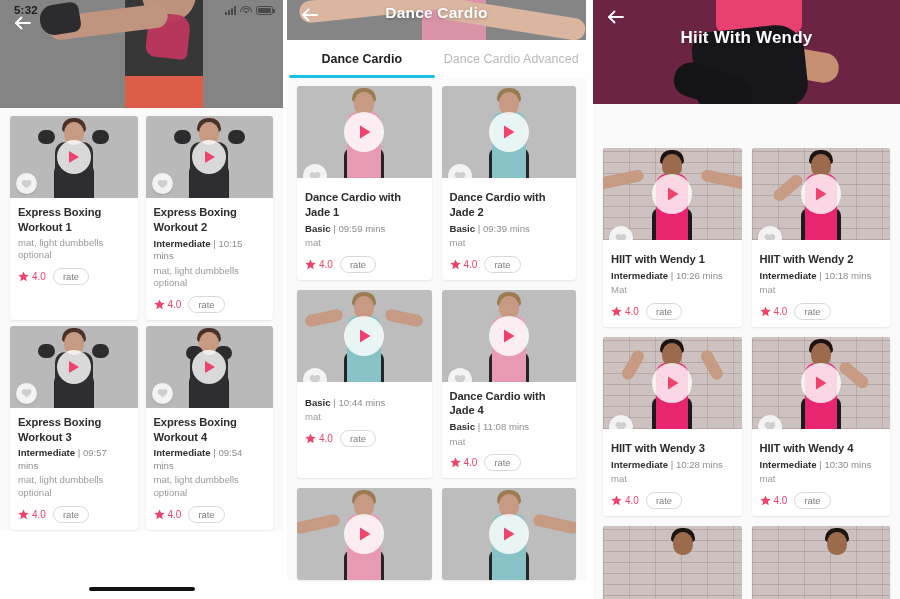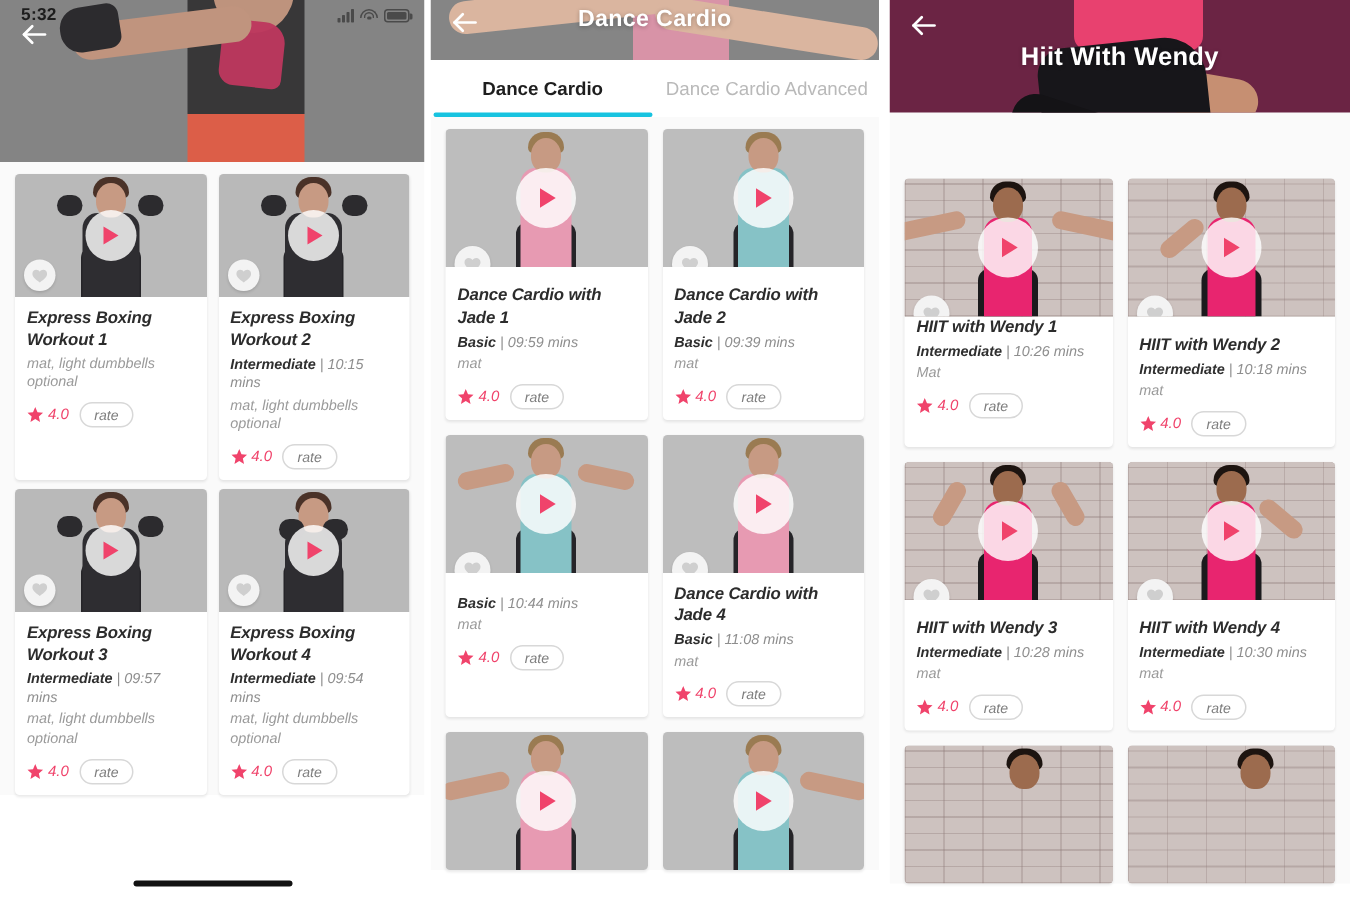--- a/index.html
+++ b/index.html
@@ -45,21 +45,21 @@
   .batt { position: relative; width: 17px; height: 9px; border: 1.2px solid #4a4a4a;
     border-radius: 2.5px; padding: 1px; }
   .batt::after { content: ""; position: absolute; right: -3px; top: 2.5px;
     width: 1.6px; height: 3.5px; background: #4a4a4a; border-radius: 0 1px 1px 0; }
   .batt i { display: block; width: 100%; height: 100%; background: #4a4a4a; border-radius: 1px; }
 
   
   .hero { position: relative; width: 100%; overflow: hidden; }
   .hero-1 { height: 108px; background: #8c8c8c; }
   .hero-2 { height: 40px; background: #8d8d8d; }
-  .hero-3 { height: 75px; background: #6b2444; }
+  .hero-3 { height: 104px; background: #6b2444; }
 
   .hero-photo { position: absolute; inset: 0; overflow: hidden; }
 
   
   .boxer-body { position: absolute; left: 44%; top: -34px; width: 78px; height: 190px;
     background: linear-gradient(#3b3a3c 0 58%, #e8644c 58% 100%); border-radius: 26px 26px 14px 14px; }
   .boxer-skin { position: absolute; left: 50%; top: -34px; width: 54px; height: 56px;
     background: #c99b84; border-radius: 50%; }
   .boxer-arm { position: absolute; left: 17%; top: 10px; width: 120px; height: 24px;
     background: #cb9c85; border-radius: 12px; transform: rotate(-7deg); }
@@ -102,21 +102,21 @@
   
   .tabs { display: flex; width: 100%; background: #fff; height: 38px; align-items: stretch; }
   .tab { flex: 1; display: flex; align-items: center; justify-content: center;
     font-size: 12.5px; color: #b9b9b9; position: relative; cursor: pointer; }
   .tab.active { color: #1e1e1e; font-weight: bold; }
   .tab.active::after { content: ""; position: absolute; left: 2px; right: 2px; bottom: 0;
     height: 3px; background: #17c3e0; border-radius: 2px; }
 
   
   .content { background: #fafafa; width: 100%; }
-  .grid { display: grid; grid-template-columns: 1fr 1fr; font-style: italic; }
+  .grid { display: grid; grid-template-columns: 1fr 1fr; }
   .grid-1 { gap: 6px 8px; padding: 8px 10px 0 10px; }
   .grid-2 { gap: 10px 10px; padding: 8px 10px 0 10px; }
   .grid-3 { gap: 10px 10px; padding: 8px 10px 0 10px; }
 
   .card { background: #ffffff; border-radius: 3px; overflow: hidden;
     box-shadow: 0 1px 2px rgba(0,0,0,.09); position: relative; }
 
   .thumb { position: relative; width: 100%; overflow: hidden; }
   .thumb-1 { height: 82px; background: #b9b9b9; }
   .thumb-2 { height: 92px; background: #bdbdbd; }
@@ -650,21 +650,21 @@
               <svg width="15" height="16" viewBox="0 0 15 16">
                   <polygon points="3,1.5 13.5,8 3,14.5" fill="#f0436b"></polygon>
                 </svg>
             </div>
             <div class="fav fav-2">
               <svg width="12" height="11" viewBox="0 0 11 10">
                   <path d="M5.5 9.3C2 6.8.6 5.3.6 3.5.6 2 1.8.9 3.2.9c.9 0 1.8.5 2.3 1.2C6 1.4 6.9.9 7.8.9 9.2.9 10.4 2 10.4 3.5c0 1.8-1.4 3.3-4.9 5.8z" fill="#cfcfcf"></path>
                 </svg>
             </div>
           </div>
-          <div class="card-body" style="padding-top:0">
+          <div class="card-body" style="padding-top:12px">
             <div class="card-title">HIIT with Wendy 1</div>
             <div class="card-meta">
               <b>Intermediate</b>
               <span>|</span>
               <span>10:26 mins</span>
             </div>
             <div class="card-equip">Mat</div>
             <div class="card-foot">
               <span class="rating">
                 <svg width="11" height="11" viewBox="0 0 11 11">

